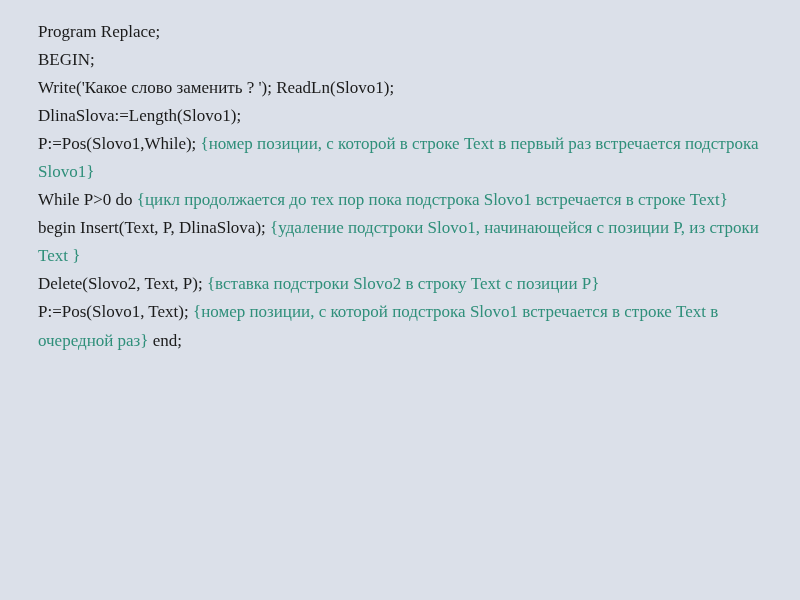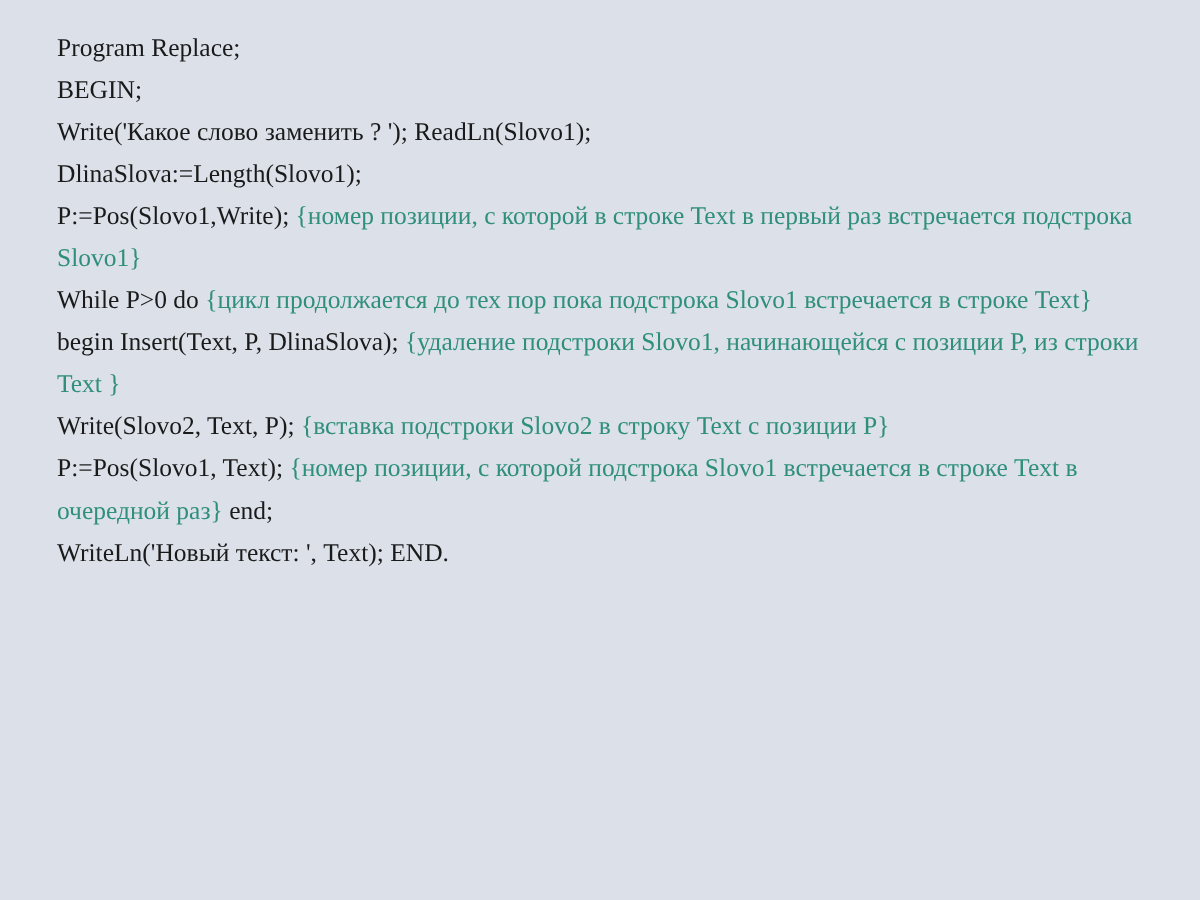--- a/index.html
+++ b/index.html
@@ -24,19 +24,18 @@
   .comment { color: #2f8f7a; }
 </style>
 </head>
 <body>
 
 <div class="slide" id="slide">
     <p class="line"><span class="code">Program Replace;</span></p>
     <p class="line"><span class="code">BEGIN;</span></p>
     <p class="line"><span class="code">Write('Какое слово заменить ? '); ReadLn(Slovo1);</span></p>
     <p class="line"><span class="code">DlinaSlova:=Length(Slovo1);</span></p>
-    <p class="line"><span class="code">P:=Pos(Slovo1,Write); </span><span class="comment">{номер позиции, с которой в строке Text в первый раз встречается подстрока Slovo1}</span></p>
+    <p class="line"><span class="code">P:=Pos(Slovo1,While); </span><span class="comment">{номер позиции, с которой в строке Text в первый раз встречается подстрока Slovo1}</span></p>
     <p class="line"><span class="code">While P&gt;0 do </span><span class="comment">{цикл продолжается до тех пор пока подстрока Slovo1 встречается в строке Text}</span></p>
     <p class="line"><span class="code">begin Insert(Text, P, DlinaSlova); </span><span class="comment">{удаление подстроки Slovo1, начинающейся с позиции P, из строки Text  }</span></p>
-    <p class="line"><span class="code">Write(Slovo2, Text, P);  </span><span class="comment">{вставка подстроки Slovo2 в  строку Text с позиции P}</span></p>
+    <p class="line"><span class="code">Delete(Slovo2, Text, P);  </span><span class="comment">{вставка подстроки Slovo2 в  строку Text с позиции P}</span></p>
     <p class="line"><span class="code">P:=Pos(Slovo1, Text); </span><span class="comment">{номер позиции, с которой подстрока Slovo1 встречается в строке Text в очередной раз}</span><span class="code"> end;</span></p>
-    <p class="line"><span class="code">WriteLn('Новый текст: ', Text);    END.</span></p>
   </div>
 
 </body></html>

